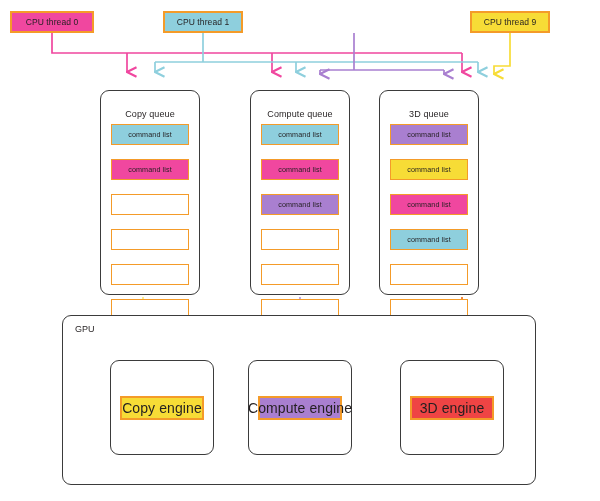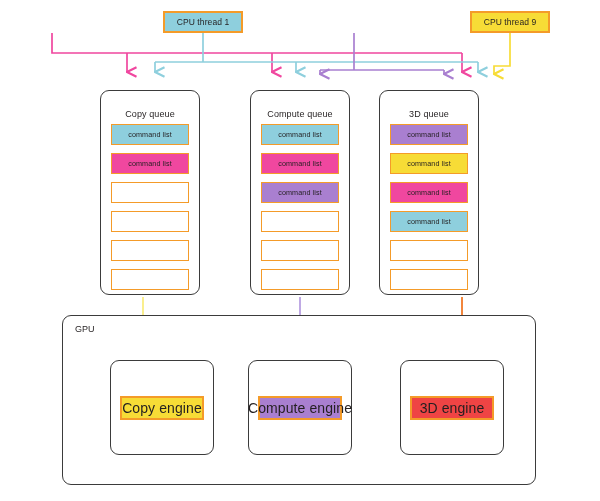--- a/index.html
+++ b/index.html
@@ -55,21 +55,21 @@
   }
   .queue-title {
     text-align: center;
     font-size: 9px;
     color: #231f20;
     margin-bottom: 5px;
     letter-spacing: 0.1px;
   }
   .slot {
     height: 21px;
-    margin: 0 auto 8px auto;
+    margin: 0 auto 14px auto;
     width: 78px;
     border: 1.8px solid #f49b29;
     box-sizing: border-box;
     display: flex;
     align-items: center;
     justify-content: center;
     font-size: 7.2px;
     color: #231f20;
     background: #ffffff;
     letter-spacing: 0.1px;
@@ -188,20 +188,23 @@
       <path d="M328,333 L328,348" fill="none" stroke="#f0711a" stroke-width="1.7" marker-end="url(#ah-orange)"></path>
     </g>
 
     <g>
       <path d="M300,297 L300,348" fill="none" stroke="#b49ae0" stroke-width="1.7" marker-end="url(#ah-lpurple)"></path>
       <path d="M180,340 L300,340" fill="none" stroke="#b49ae0" stroke-width="1.7"></path>
       <path d="M180,340 L180,348" fill="none" stroke="#b49ae0" stroke-width="1.7" marker-end="url(#ah-lpurple)"></path>
     </g>
   </svg>
 
+  <div class="cpu-thread" style="left:10px; top:11px; width:84px; background:#f0479f;">
+    <span>CPU thread 0</span>
+  </div>
   <div class="cpu-thread" style="left:163px; top:11px; width:80px; background:#8ecfdd;">
     <span>CPU thread 1</span>
   </div>
   <div class="cpu-thread" style="left:470px; top:11px; width:80px; background:#f7dc36;">
     <span>CPU thread 9</span>
   </div>
 
   <div class="queue" style="left:100px; top:90px; height:205px;">
     <div class="queue-title">Copy queue</div>
     <div class="slot" style="background:#8ecfdd;">

